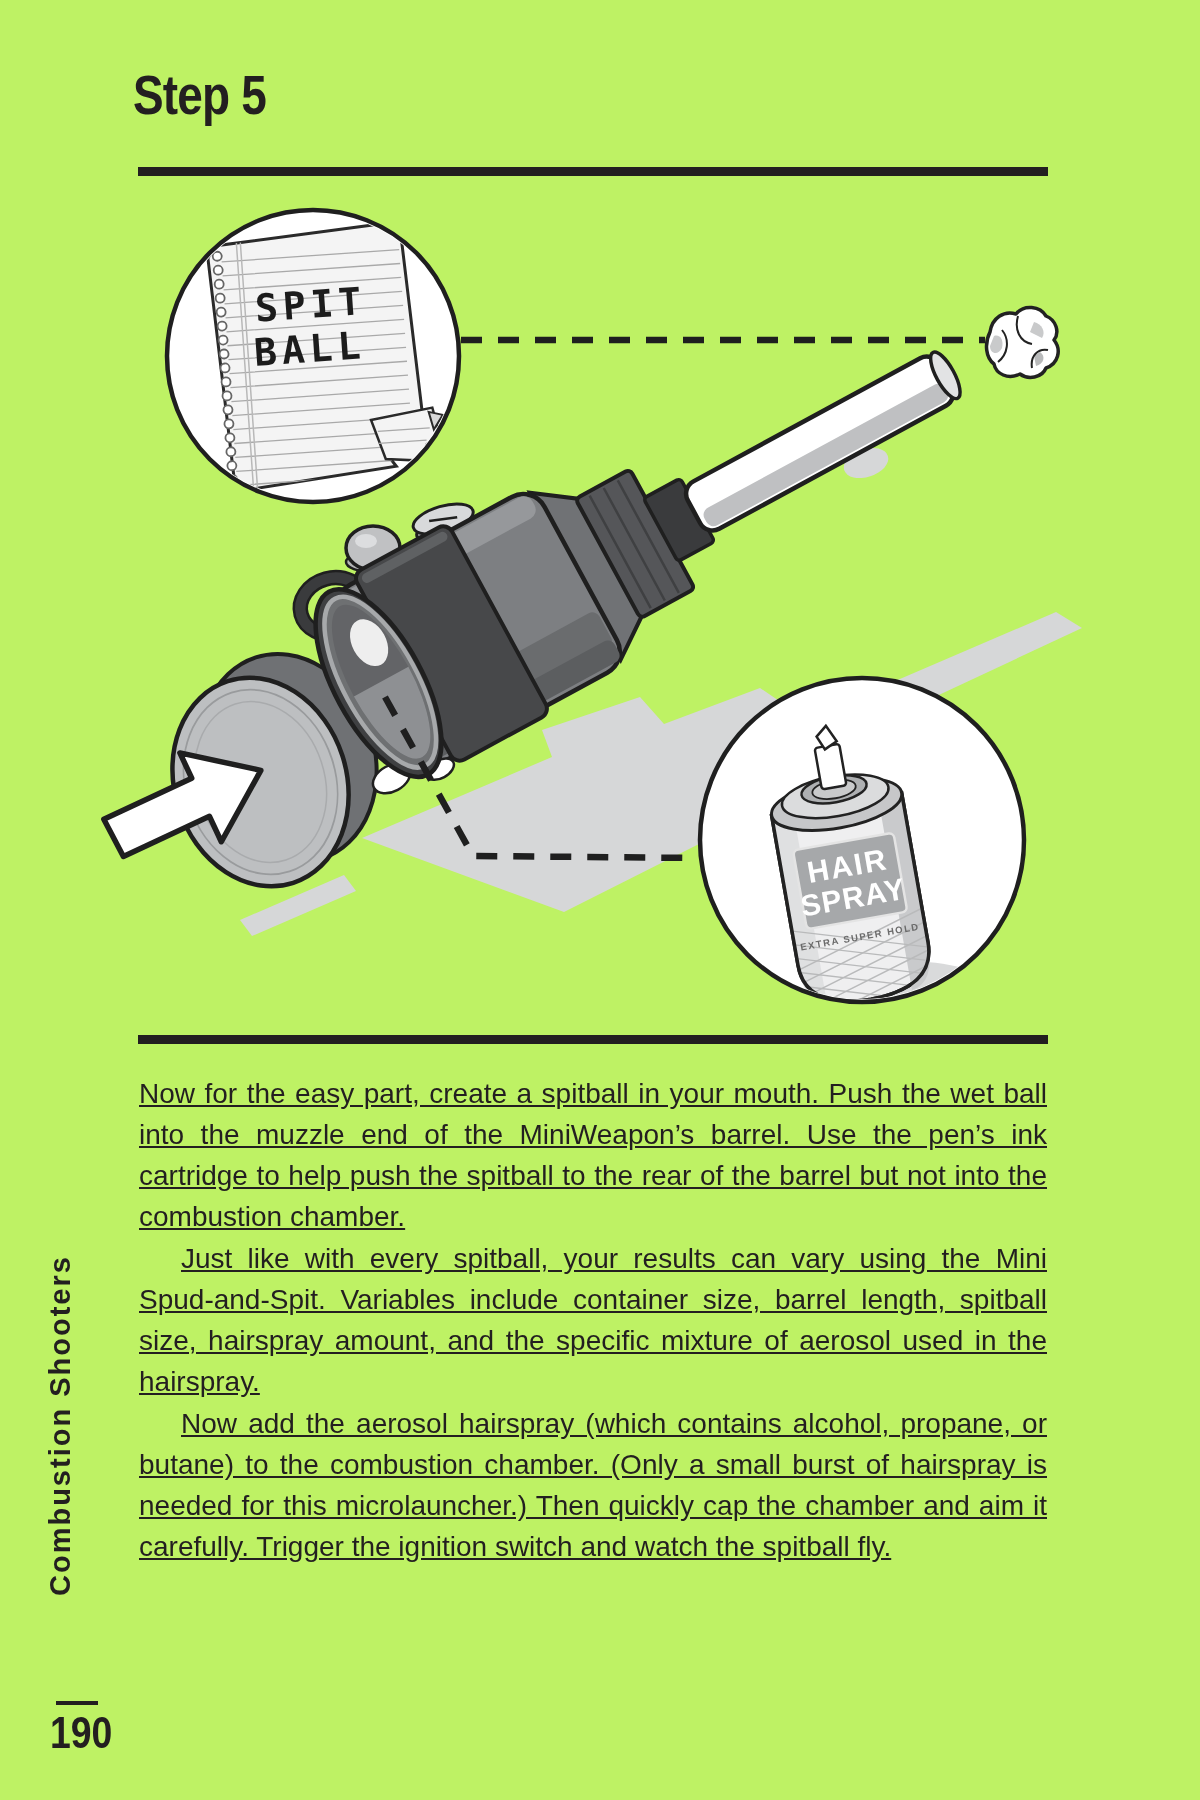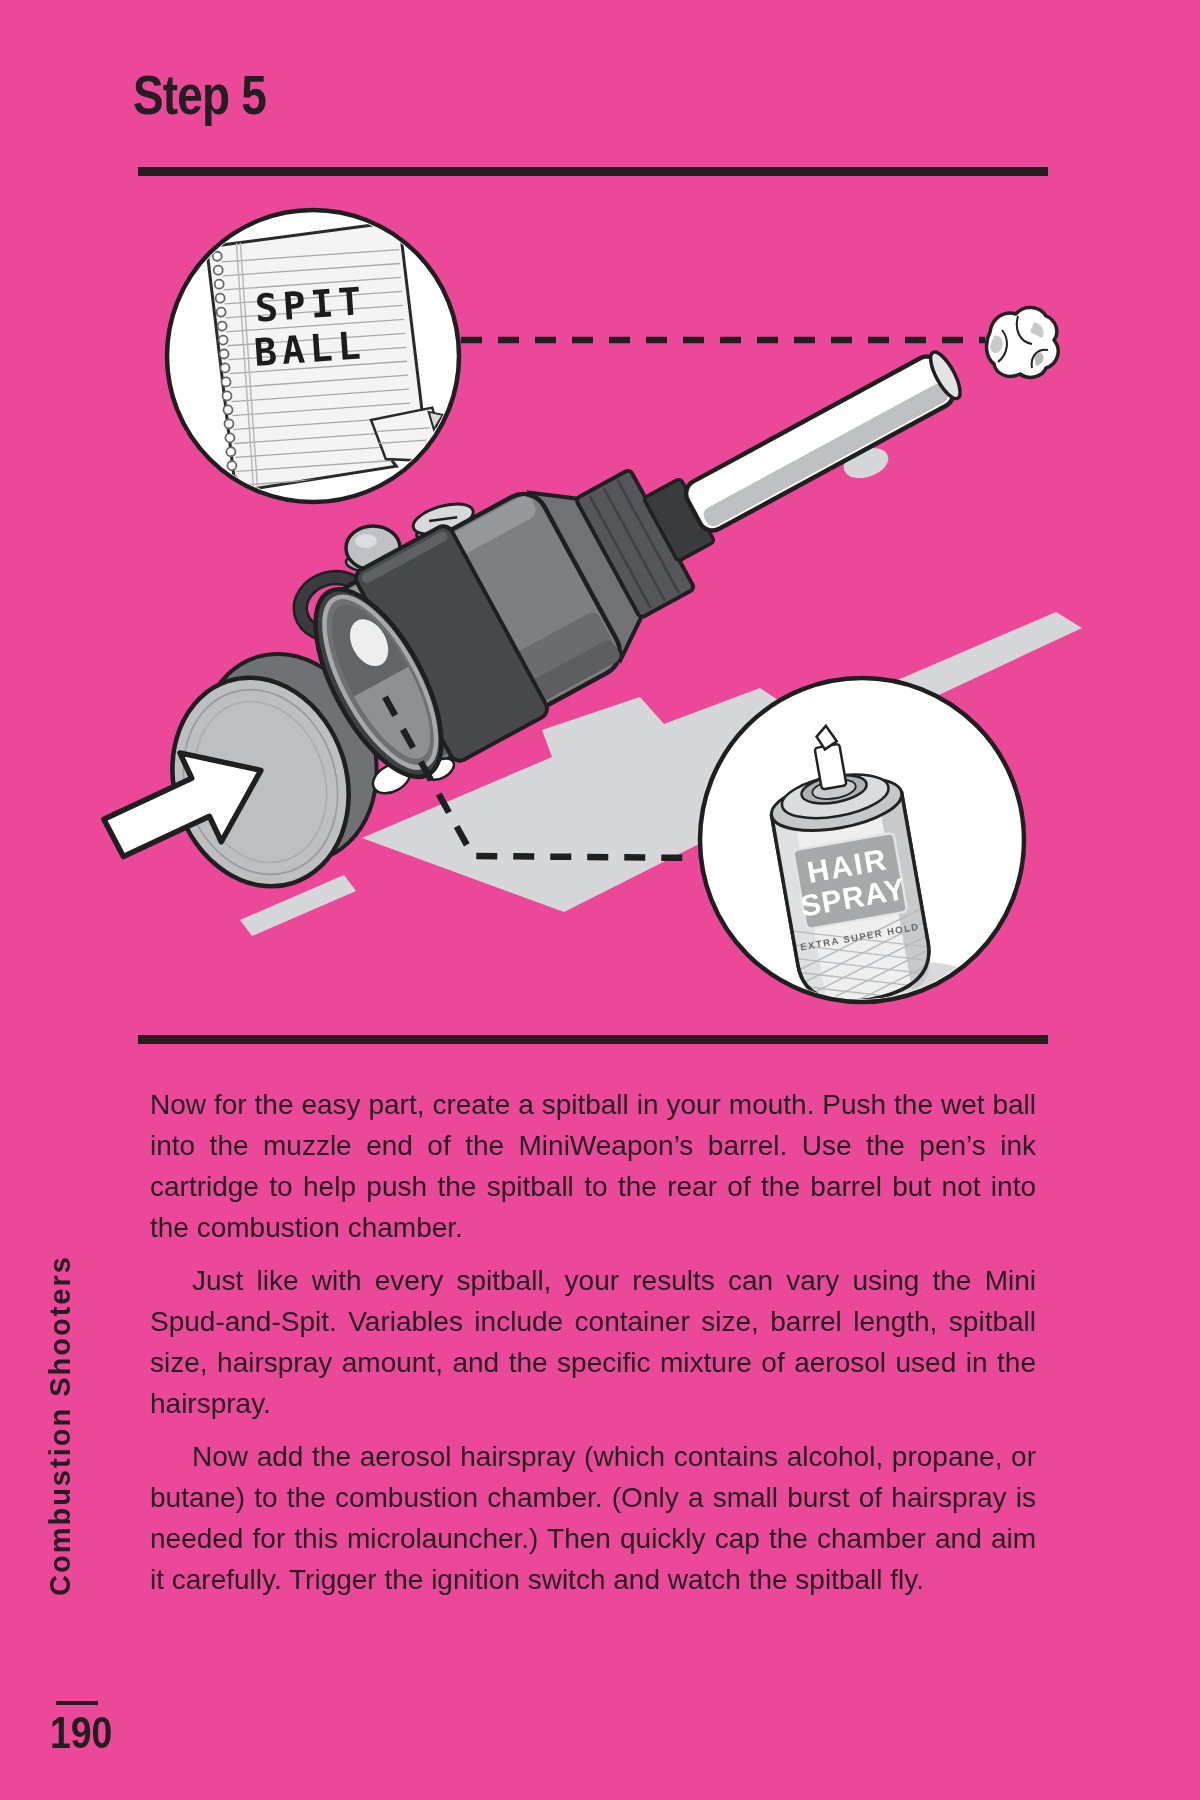--- a/index.html
+++ b/index.html
@@ -1,33 +1,33 @@
 <!DOCTYPE html>
 <html><head>
 <meta charset="utf-8">
 <style>
   html,body{margin:0;padding:0;background:#e8e8e8;}
   .page{
-    position:relative;width:1200px;height:1800px;background:#ec4899;
+    position:relative;width:1200px;height:1800px;background:#bef264;
     font-family:"Liberation Sans",sans-serif;color:#231f20;overflow:hidden;margin:0 auto;
   }
   .step-title{
     position:absolute;left:133px;top:62px;margin:0;
     font-size:56px;font-weight:700;letter-spacing:-1px;color:#231f20;
     transform:scaleX(.82);transform-origin:left top;white-space:nowrap;
   }
   .rule{position:absolute;left:138px;width:910px;height:9px;background:#231f20;}
   .rule-top{top:167px;}
   .rule-bottom{top:1035px;}
   .illustration{position:absolute;left:100px;top:165px;width:1000px;height:875px;}
   .body-copy{
     position:absolute;left:138px;top:1072px;width:910px;
     font-size:28px;line-height:41px;text-align:justify;color:#231f20;
   }
-  .body-copy p{margin:12px;text-indent:42px;}
+  .body-copy p{margin:1px;text-indent:42px;text-decoration:underline;}
   .body-copy p:first-child{text-indent:0;}
   .sidebar-label{
     position:absolute;left:44px;top:1200px;height:396px;
     writing-mode:vertical-rl;transform:rotate(180deg);
     font-size:29px;font-weight:700;letter-spacing:2px;color:#231f20;white-space:nowrap;
   }
   .folio-rule{position:absolute;left:56px;top:1701px;width:42px;height:4px;background:#231f20;}
   .folio-number{
     position:absolute;left:50px;top:1708px;margin:0;
     font-size:44px;font-weight:700;color:#231f20;

